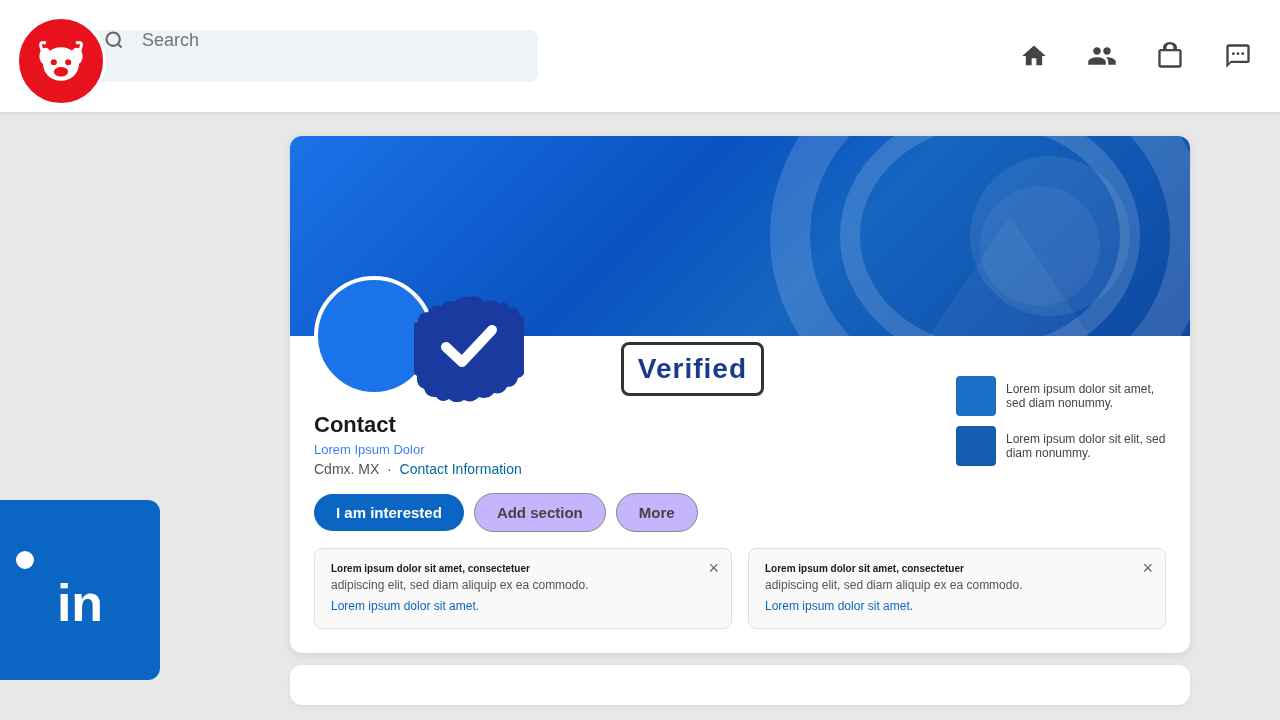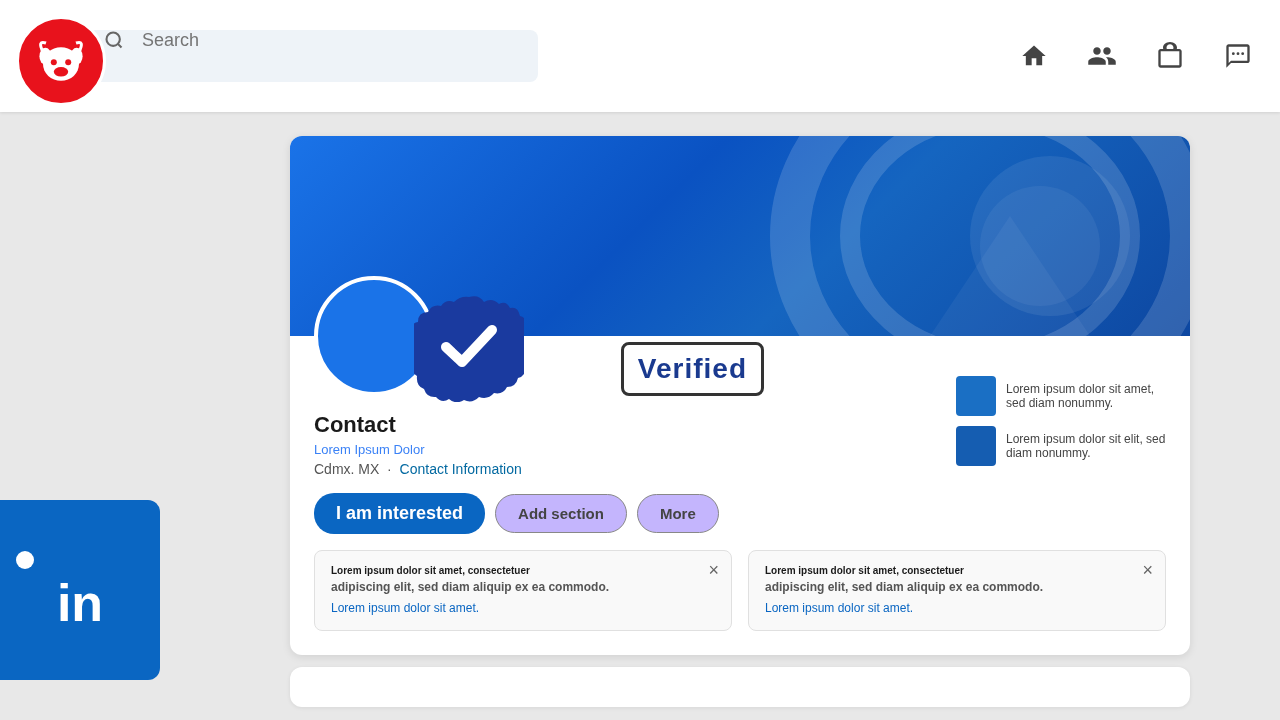--- a/index.html
+++ b/index.html
@@ -281,21 +281,21 @@
       margin-top: 16px;
       align-items: center;
     }
 
     .btn-primary {
       background: #0a66c2;
       color: white;
       border: none;
       border-radius: 20px;
       padding: 10px 22px;
-      font-size: 18px;
+      font-size: 15px;
       font-weight: 600;
       cursor: pointer;
     }
 
     .btn-outline {
       background: #c4b5fd;
       color: #444;
       border: 1.5px solid #888;
       border-radius: 20px;
       padding: 10px 22px;
@@ -353,21 +353,20 @@
       font-size: 10px;
       font-weight: 600;
       color: #1a1a1a;
       margin-bottom: 4px;
     }
 
     .card-item-subtitle {
       font-size: 12px;
       color: #555;
       margin-bottom: 4px;
-      font-weight: bold;
     }
 
     .card-item-link {
       font-size: 12px;
       color: #0a66c2;
       text-decoration: none;
     }
 
     .card-close {
       position: absolute;

